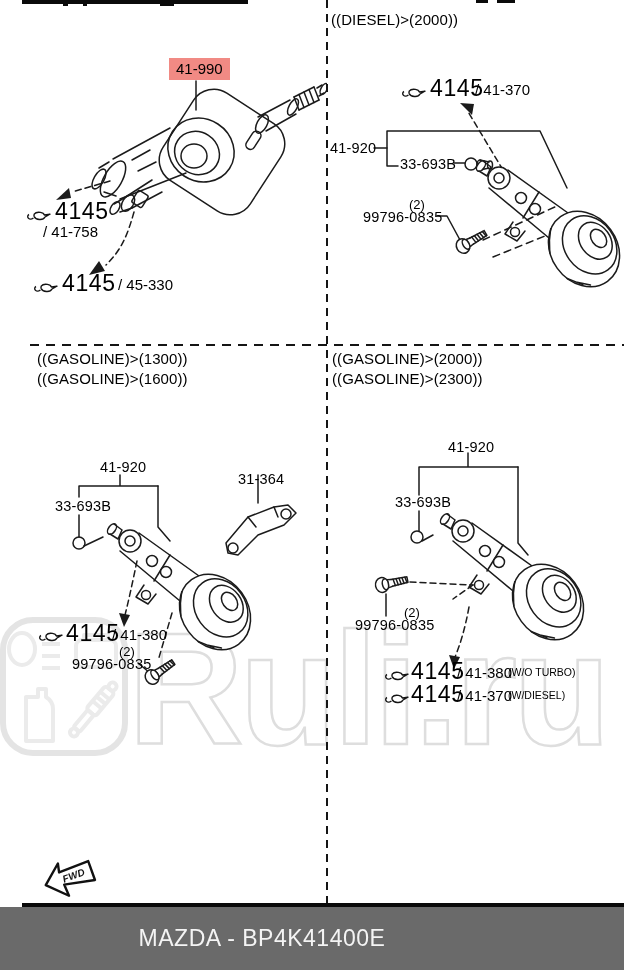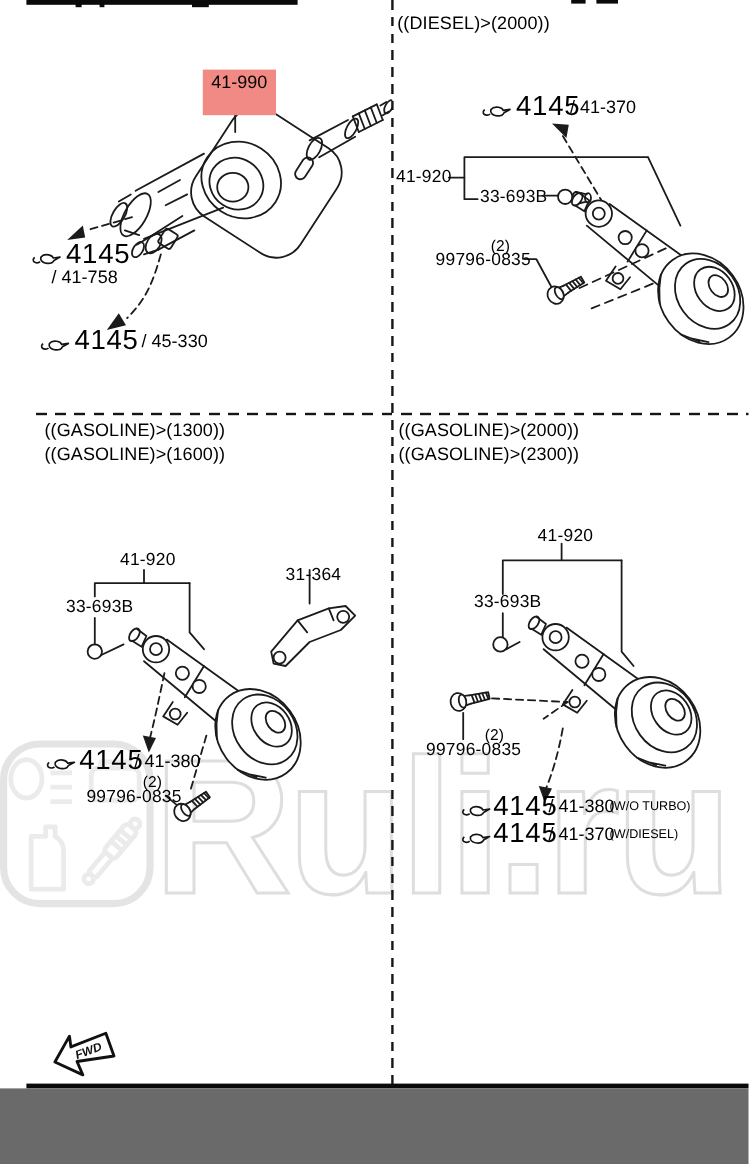--- a/index.html
+++ b/index.html
@@ -8,21 +8,21 @@
   svg{display:block;}
   .layer{position:absolute;z-index:1;pointer-events:none;}
   .wm{z-index:0;}
   .lbl{position:absolute;z-index:5;color:#000000;white-space:nowrap;line-height:1;}
   .hdr{font-size:15px;letter-spacing:0.1px;}
   .part{font-size:14.5px;letter-spacing:0.2px;}
   .code{font-size:23px;letter-spacing:0.6px;}
   .sfx{font-size:15px;}
   .qty{font-size:13px;}
   .note{font-size:10.5px;font-weight:normal;}
-  .hl{background:#f18a84;padding:3px 7px 20px;font-size:15px;z-index:5;}
+  .hl{background:#f18a84;padding:3px 7px 4px;font-size:15px;z-index:5;}
   .hand{position:absolute;z-index:5;}
   .vdash{position:absolute;left:326px;top:0;width:2px;height:905px;z-index:2;
          background:repeating-linear-gradient(180deg,#151515 0 8px,transparent 8px 14px);}
   .hdash{position:absolute;left:30px;top:344px;width:594px;height:2px;z-index:2;
          background:repeating-linear-gradient(90deg,#151515 0 9px,transparent 9px 16px);}
   .topbar{position:absolute;left:22px;top:0;width:226px;height:4px;background:#0a0a0a;z-index:6;}
   .frag{position:absolute;top:0;height:3px;background:#0a0a0a;z-index:6;}
   .tick{position:absolute;top:3px;height:3px;background:#0a0a0a;z-index:6;}
   .botline{position:absolute;left:22px;top:903px;width:602px;height:4px;background:#0a0a0a;z-index:6;}
   .footer{position:absolute;left:0;top:907px;width:624px;height:63px;background:#6a6a6a;
@@ -248,15 +248,16 @@
   <div class="lbl note" style="left:508px;top:690px">(W/DIESEL)</div>
 
   <svg class="layer" style="left:42px;top:855px;z-index:6" width="58" height="48" viewBox="0 0 58 48">
     <g transform="rotate(-14 28 24)">
       <polygon points="3,24 20,6 19,15 50,11 52,31 21,28 23,40" fill="#fff" stroke="#111" stroke-width="2.4" stroke-linejoin="round"></polygon>
       <text x="21" y="25" transform="rotate(-6 32 22)" font-family="Liberation Sans, sans-serif" font-size="10" font-style="italic" font-weight="bold" fill="#111">FWD</text>
     </g>
   </svg>
 
   <div class="footer" style="background: rgb(106, 106, 106);">
+    <span>MAZDA - BP4K41400E</span>
   </div>
 
 </div>
 
 </body></html>

